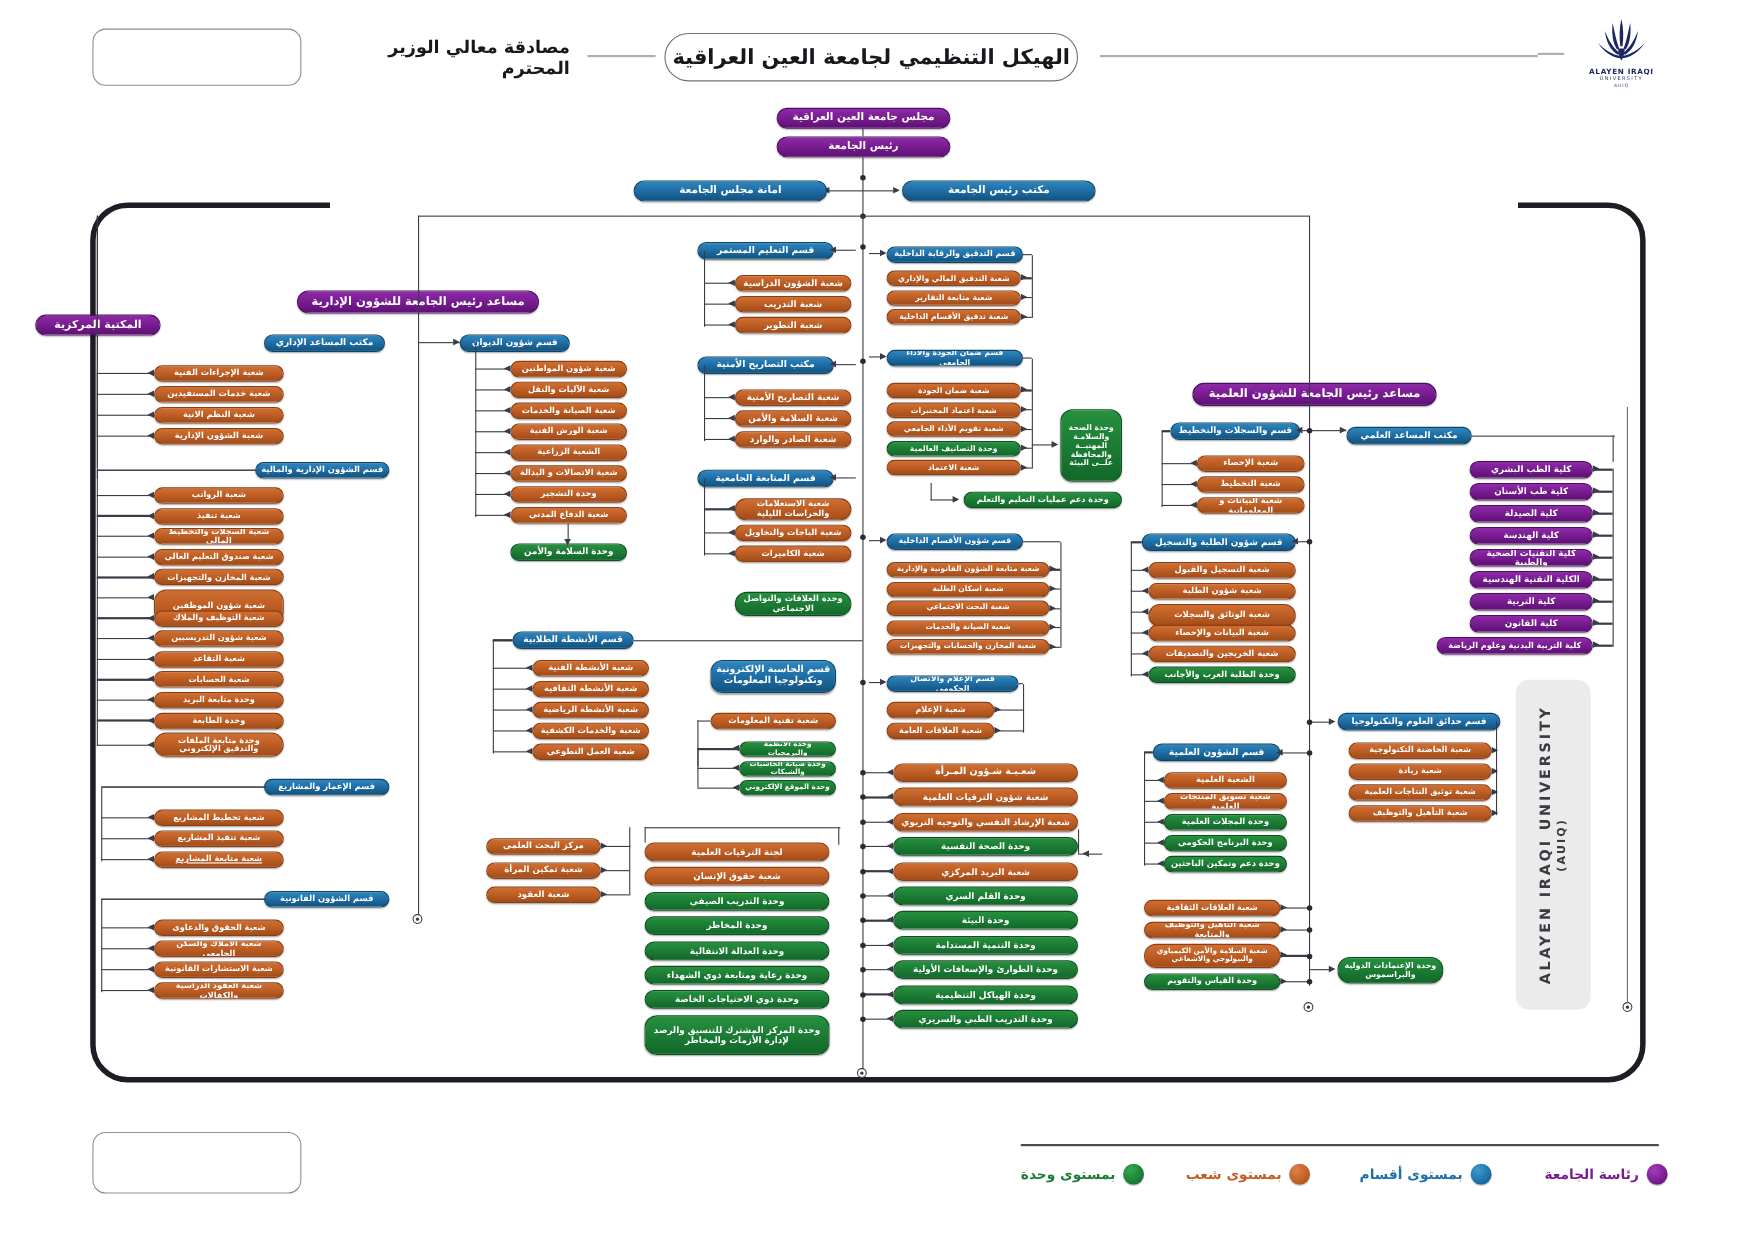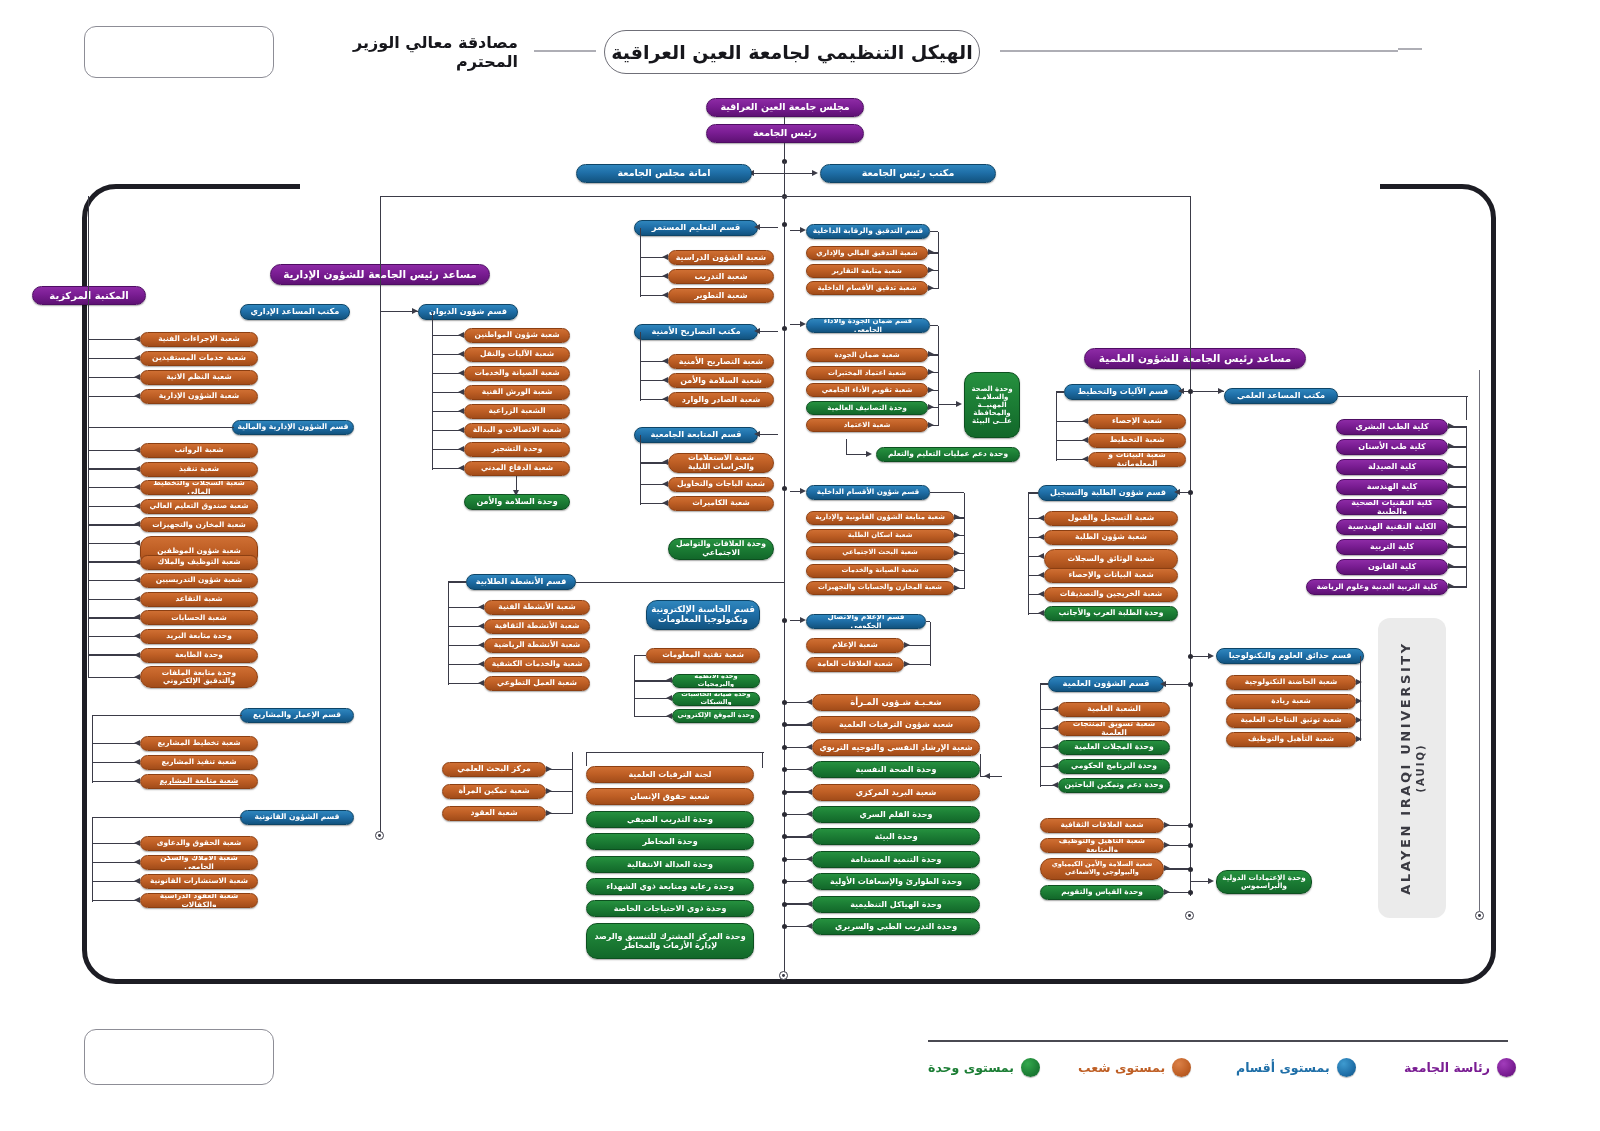--- a/index.html
+++ b/index.html
@@ -137,20 +137,37 @@
 
 <div id="canvas">
 
   <div id="hdr-line-l"></div>
   <div id="hdr-line-r"></div>
   <div id="title-pill">الهيكل التنظيمي لجامعة العين العراقية</div>
   <div id="minister-label">مصادقة معالي الوزير المحترم</div>
   <div id="sign-box-top"></div>
 
   <div id="logo-line"></div>
+  <div id="logo">
+    <svg width="54" height="46" viewBox="0 0 54 46" aria-hidden="true">
+      <g fill="#1d2766">
+        <path d="M27 3 C25 12 25 20 26 28 L28 28 C29 20 29 12 27 3 Z"></path>
+        <path d="M19 7 C18 16 19 25 23 31 L25 30 C22 23 21 15 19 7 Z"></path>
+        <path d="M35 7 C33 15 32 23 29 30 L31 31 C35 25 36 16 35 7 Z"></path>
+        <path d="M12 14 C13 24 17 32 24 36 L25 34 C19 29 15 22 12 14 Z"></path>
+        <path d="M42 14 C39 22 35 29 29 34 L30 36 C37 32 41 24 42 14 Z"></path>
+        <path d="M6 25 C11 33 18 38 26 39 L26 37 C18 35 11 31 6 25 Z"></path>
+        <path d="M48 25 C43 31 36 35 28 37 L28 39 C36 38 43 33 48 25 Z"></path>
+        <path d="M24 30 C24 34 25 38 27 41 C29 38 30 34 30 30 Z"></path>
+      </g>
+    </svg>
+    <div class="lname">ALAYEN IRAQI</div>
+    <div class="luni">UNIVERSITY</div>
+    <div class="labbr">AUIQ</div>
+  </div>
 
   <div id="frame"></div>
 
   <div class="frame-mask" style="left:300px; top:178px; width:1080px; height:12px;"></div>
 
   <div class="node purple" style="left:706px; top:98px; width:158px; height:19px; font-size:9.5px;">مجلس جامعة العين العراقية</div>
   <div class="node purple" style="left:706px; top:124px; width:158px; height:19px; font-size:9.5px;">رئيس الجامعة</div>
 
   <div class="ln lv" style="left:784px; top:117px; height:7px;"></div>
 
@@ -550,21 +567,21 @@
       <div class="node orange" style="left: 442px; top: 784px; width: 104px; height: 15px; font-size: 7.8px;">شعبة تمكين المرأة</div>
       <div class="node orange" style="left: 442px; top: 806px; width: 104px; height: 15px; font-size: 7.8px;">شعبة العقود</div>
       <div class="ln lv" style="left: 572px; top: 768.8px; width: 1.4px; height: 45.4px;"></div>
       <div class="ln lh" style="left: 546px; top: 768.8px; width: 26px; height: 1.4px;"></div>
       <div class="arrow right" style="left: 546px; top: 765.9px;"></div>
       <div class="ln lh" style="left: 546px; top: 790.8px; width: 26px; height: 1.4px;"></div>
       <div class="arrow right" style="left: 546px; top: 787.9px;"></div>
       <div class="ln lh" style="left: 546px; top: 812.8px; width: 26px; height: 1.4px;"></div>
       <div class="arrow right" style="left: 546px; top: 809.9px;"></div>
       <div class="ln lv" style="left: 572px; top: 752px; width: 1.4px; height: 18px;"></div>
-      <div class="node blue" style="left: 1064px; top: 384px; width: 118px; height: 16px; font-size: 8px;">قسم الآليات والتخطيط</div>
+      <div class="node blue" style="left: 1064px; top: 384px; width: 118px; height: 16px; font-size: 8px;">قسم والسجلات والتخطيط</div>
       <div class="node orange" style="left: 1088px; top: 414px; width: 98px; height: 15px; font-size: 7.6px;">شعبة الإحصاء</div>
       <div class="node orange" style="left: 1088px; top: 433px; width: 98px; height: 15px; font-size: 7.6px;">شعبة التخطيط</div>
       <div class="node orange" style="left: 1088px; top: 452px; width: 98px; height: 15px; font-size: 7.6px;">شعبة البيانات و المعلوماتية</div>
       <div class="ln lv" style="left: 1056px; top: 392px; width: 1.4px; height: 68.5px;"></div>
       <div class="ln lh" style="left: 1056px; top: 420.8px; width: 32px; height: 1.4px;"></div>
       <div class="arrow left" style="left: 1082px; top: 417.9px;"></div>
       <div class="ln lh" style="left: 1056px; top: 439.8px; width: 32px; height: 1.4px;"></div>
       <div class="arrow left" style="left: 1082px; top: 436.9px;"></div>
       <div class="ln lh" style="left: 1056px; top: 458.8px; width: 32px; height: 1.4px;"></div>
       <div class="arrow left" style="left: 1082px; top: 455.9px;"></div>

